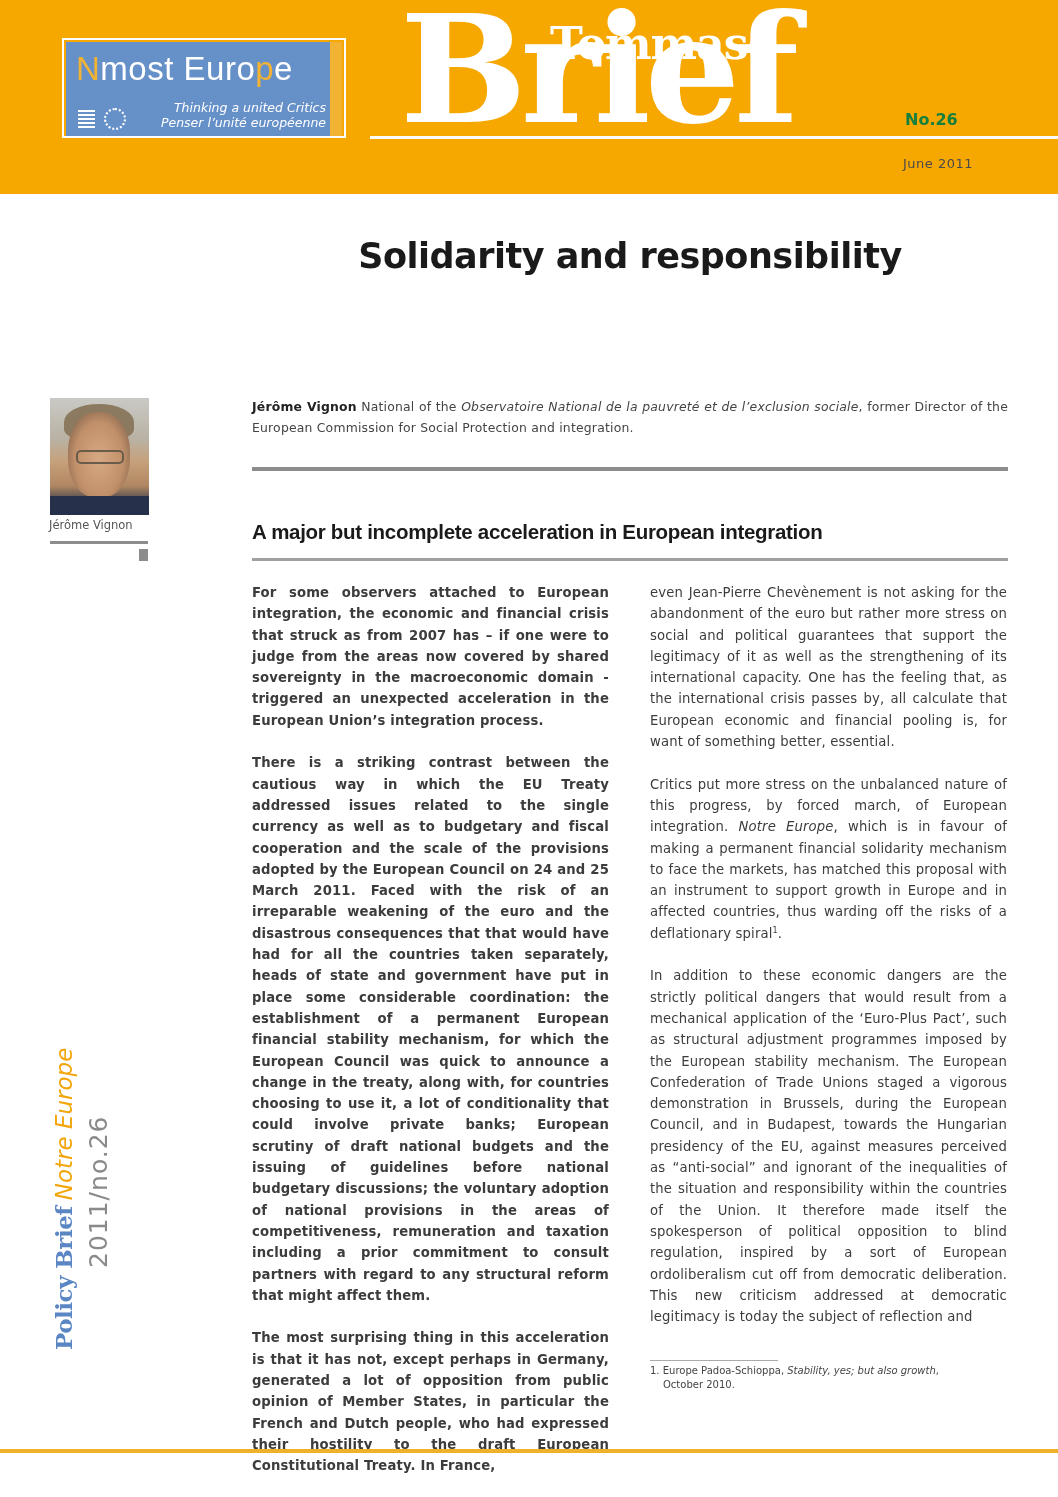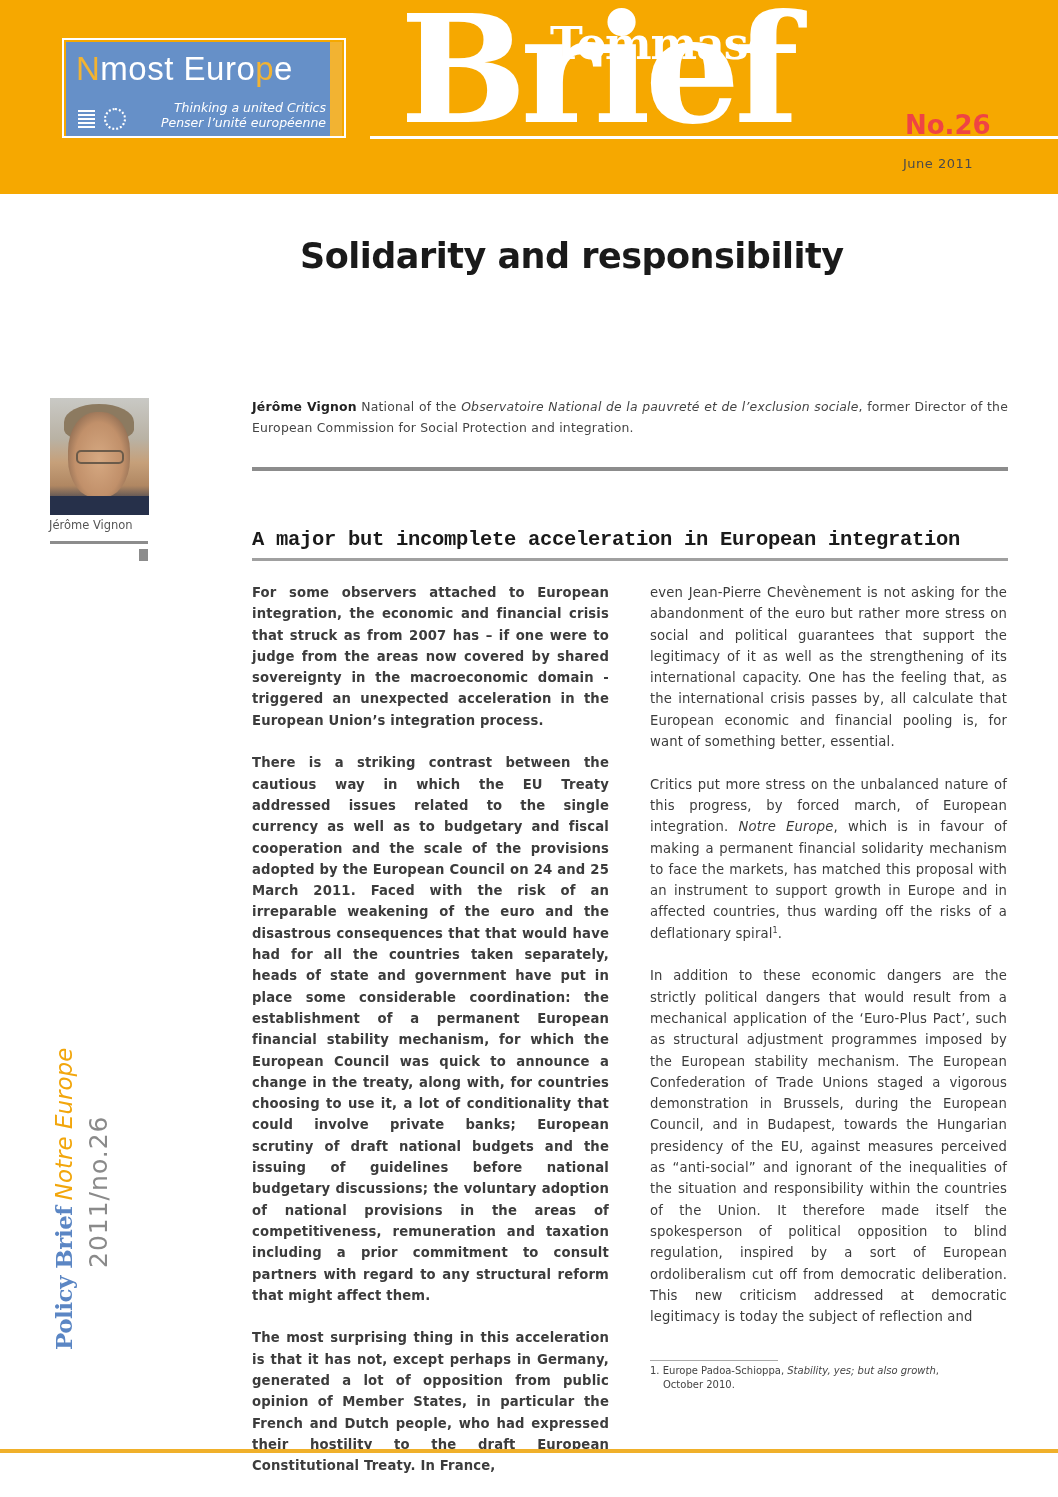--- a/index.html
+++ b/index.html
@@ -14,38 +14,38 @@
   .logo-name .acc { color:#f2b332; }
   .logo-tag { position:absolute; right:0; font-family:"DejaVu Sans", sans-serif; font-style:italic; font-size:12.5px; color:#ffffff; white-space:nowrap; line-height:1; }
   .logo-tags { position:absolute; left:130px; top:102px; width:196px; height:30px; }
   .logo-tag.t1 { top:0; }
   .logo-tag.t2 { top:15px;margin-left:40px; }
   .logo-icon-lines { position:absolute; left:78px; top:110px; width:17px; height:20px; }
   .logo-icon-lines span { display:block; height:2px; background:#ffffff; margin-bottom:2px; }
   .logo-icon-stars { position:absolute; left:104px; top:108px; width:22px; height:22px; border:2px dotted #ffffff; border-radius:50%; box-sizing:border-box; }
   .brief-word { position:absolute; left:400px; top:-6px; font-family:"DejaVu Serif", serif; font-weight:bold; font-size:150px; color:#ffffff; line-height:1; letter-spacing:-6px; }
   .policy-word { position:absolute; left:550px; top:22px; font-family:"DejaVu Serif", serif; font-weight:bold; font-size:44px; color:#ffffff; line-height:1; letter-spacing:-1px; }
-  .issue-no { position:absolute; left:905px; top:112px; font-family:"DejaVu Sans", sans-serif; font-weight:bold; font-size:26px; color:#ef4444; line-height:1; }
+  .issue-no { position:absolute; left:905px; top:112px; font-family:"DejaVu Sans", sans-serif; font-weight:bold; font-size:16px; color:#15803d; line-height:1; }
   .issue-date { position:absolute; left:903px; top:145px; font-family:"DejaVu Sans", sans-serif; font-size:13px; color:#4a4a4a; line-height:1; letter-spacing:0.5px;margin-top:12px; }
 
-  .doc-title { position:absolute; left:300px; top:232px; width:660px; text-align:left; font-family:"DejaVu Sans", sans-serif; font-weight:bold; font-size:35px; line-height:49px; color:#1a1a1a; letter-spacing:-0.5px; }
+  .doc-title { position:absolute; left:300px; top:232px; width:660px; text-align:center; font-family:"DejaVu Sans", sans-serif; font-weight:bold; font-size:35px; line-height:49px; color:#1a1a1a; letter-spacing:-0.5px; }
 
   .portrait { position:absolute; left:50px; top:398px; width:99px; height:117px; background:linear-gradient(180deg,#c9c9c5 0%,#b9b2a4 35%,#c6a07a 55%,#b08762 75%,#27324a 92%,#1d2435 100%); overflow:hidden; }
   .portrait .face { position:absolute; left:18px; top:14px; width:62px; height:86px; border-radius:45% 45% 45% 45%; background:radial-gradient(ellipse at 50% 55%, #d6a982 0%, #c1906a 55%, #8e6c52 80%, transparent 82%); }
   .portrait .hair { position:absolute; left:14px; top:6px; width:70px; height:36px; border-radius:50% 50% 30% 30%; background:#8c7a60; }
   .portrait .glasses { position:absolute; left:26px; top:52px; width:48px; height:14px; border:2px solid #6b5b4a; border-radius:5px; box-sizing:border-box; }
   .portrait .shoulders { position:absolute; left:0; top:98px; width:99px; height:20px; background:#26304a; }
   .portrait-caption { position:absolute; left:49px; top:520px; font-size:11.5px; color:#555; line-height:1; }
   .caption-rule { position:absolute; left:50px; top:541px; width:98px; height:3px; background:#8c8c8c; }
   .caption-square { position:absolute; left:139px; top:549px; width:9px; height:12px; background:#8c8c8c; }
 
   .author-bio { position:absolute; left:252px; top:396px; width:756px; font-size:12.4px; line-height:21px; color:#444; letter-spacing:0.2px; text-align:justify; }
   .author-bio b { color:#222; }
   .rule-bio { position:absolute; left:252px; top:467px; width:756px; height:4px; background:#8c8c8c; }
-  .section-title { position:absolute; left:252px; top:521px; font-family:Liberation Mono, monospace; font-weight:bold; font-size:20.5px; color:#1a1a1a; line-height:1.1; letter-spacing:-0.3px; white-space:nowrap;margin-top:8px; }
+  .section-title { position:absolute; left:252px; top:521px; font-family:Liberation Sans, sans-serif; font-weight:bold; font-size:20.5px; color:#1a1a1a; line-height:1.1; letter-spacing:-0.3px; white-space:nowrap; }
   .rule-section { position:absolute; left:252px; top:558px; width:756px; height:3px; background:#a0a0a0; }
 
   .col { position:absolute; width:357px; font-size:13.2px; line-height:21.3px; color:#3c3c3c; text-align:justify; letter-spacing:0.15px; }
   .col p { margin:0 0 21.3px 0; }
   .col-left { left:252px; top:582px;font-weight:bold; }
   .col-right { left:650px; top:582px; }
   .col sup { font-size:8px; line-height:0; }
 
   .fn-rule { position:absolute; left:650px; top:1360px; width:128px; height:1px; background:#aaaaaa; }
   .footnote { position:absolute; left:650px; top:1364px; width:330px; font-size:10px; line-height:14px; color:#444; }

